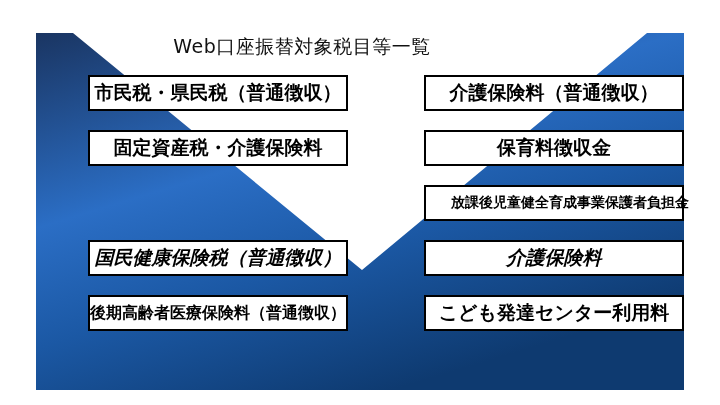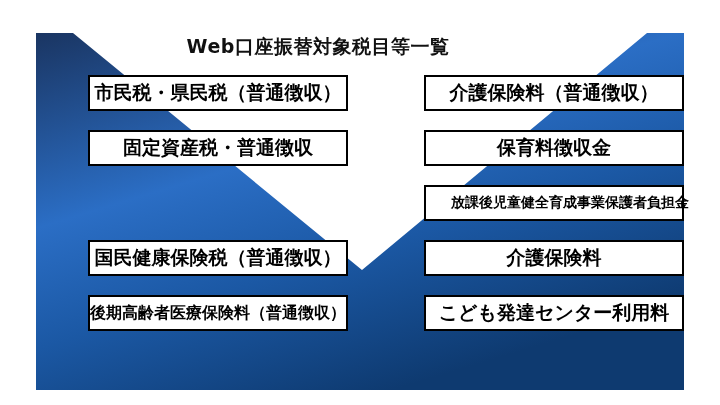--- a/index.html
+++ b/index.html
@@ -6,24 +6,24 @@
   .canvas{
     position:relative;
     width:720px;height:405px;
     background:#ffffff;
     overflow:hidden;
     font-family:"DejaVu Sans", sans-serif;
   }
   .banner-svg{position:absolute;left:0;top:0;width:720px;height:405px;}
   .page-title{
     position:absolute;
-    left:16px;top:33px;width:604px;height:26px;
+    left:0;top:33px;width:604px;height:26px;
     text-align:center;
     font-size:19px;
-    font-weight:700;
+    font-weight:400;
     color:#111111;
     letter-spacing:.5px;
     line-height:26px;
   }
   .tax-box{
     position:absolute;
     width:260px;height:36px;
     background:#ffffff;
     border:2.5px solid #000000;
     box-sizing:border-box;
@@ -34,21 +34,21 @@
     font-size:19px;
     font-weight:600;
     color:#000000;
     white-space:nowrap;
   }
   .col-left{left:88px;}
   .col-right{left:380px;margin-left:44px;}
   .row-0{top:75px;}
   .row-1{top:130px;}
   .row-2{top:185px;}
-  .row-3{top:240px;}
+  .row-3{top:240px;font-style:italic;}
   .row-4{top:295px;}
   .fs-mid{font-size:16px;}
   .fs-small{font-size:14px;padding-left:32px;}
 </style>
 </head>
 <body>
 
 <div class="canvas">
 
   <svg class="banner-svg" viewBox="0 0 720 405" xmlns="http://www.w3.org/2000/svg" aria-hidden="true">
@@ -59,21 +59,21 @@
         <stop offset="0.68" stop-color="#1b58a4"></stop>
         <stop offset="1" stop-color="#0e3a70"></stop>
       </linearGradient>
     </defs>
     <polygon points="36,33 73,33 362,270 647,33 684,33 684,390 36,390" fill="url(#bannerGrad)"></polygon>
   </svg>
 
   <div class="page-title">Web口座振替対象税目等一覧</div>
 
   <div class="tax-box col-left row-0">市民税・県民税（普通徴収）</div>
-  <div class="tax-box col-left row-1">固定資産税・普通徴収</div>
+  <div class="tax-box col-left row-1">固定資産税・介護保険料</div>
   <div class="tax-box col-left row-3">国民健康保険税（普通徴収）</div>
   <div class="tax-box col-left row-4 fs-mid">後期高齢者医療保険料（普通徴収）</div>
 
   <div class="tax-box col-right row-0">介護保険料（普通徴収）</div>
   <div class="tax-box col-right row-1">保育料徴収金</div>
   <div class="tax-box col-right row-2 fs-small">放課後児童健全育成事業保護者負担金</div>
   <div class="tax-box col-right row-3">介護保険料</div>
   <div class="tax-box col-right row-4">こども発達センター利用料</div>
 
 </div>

